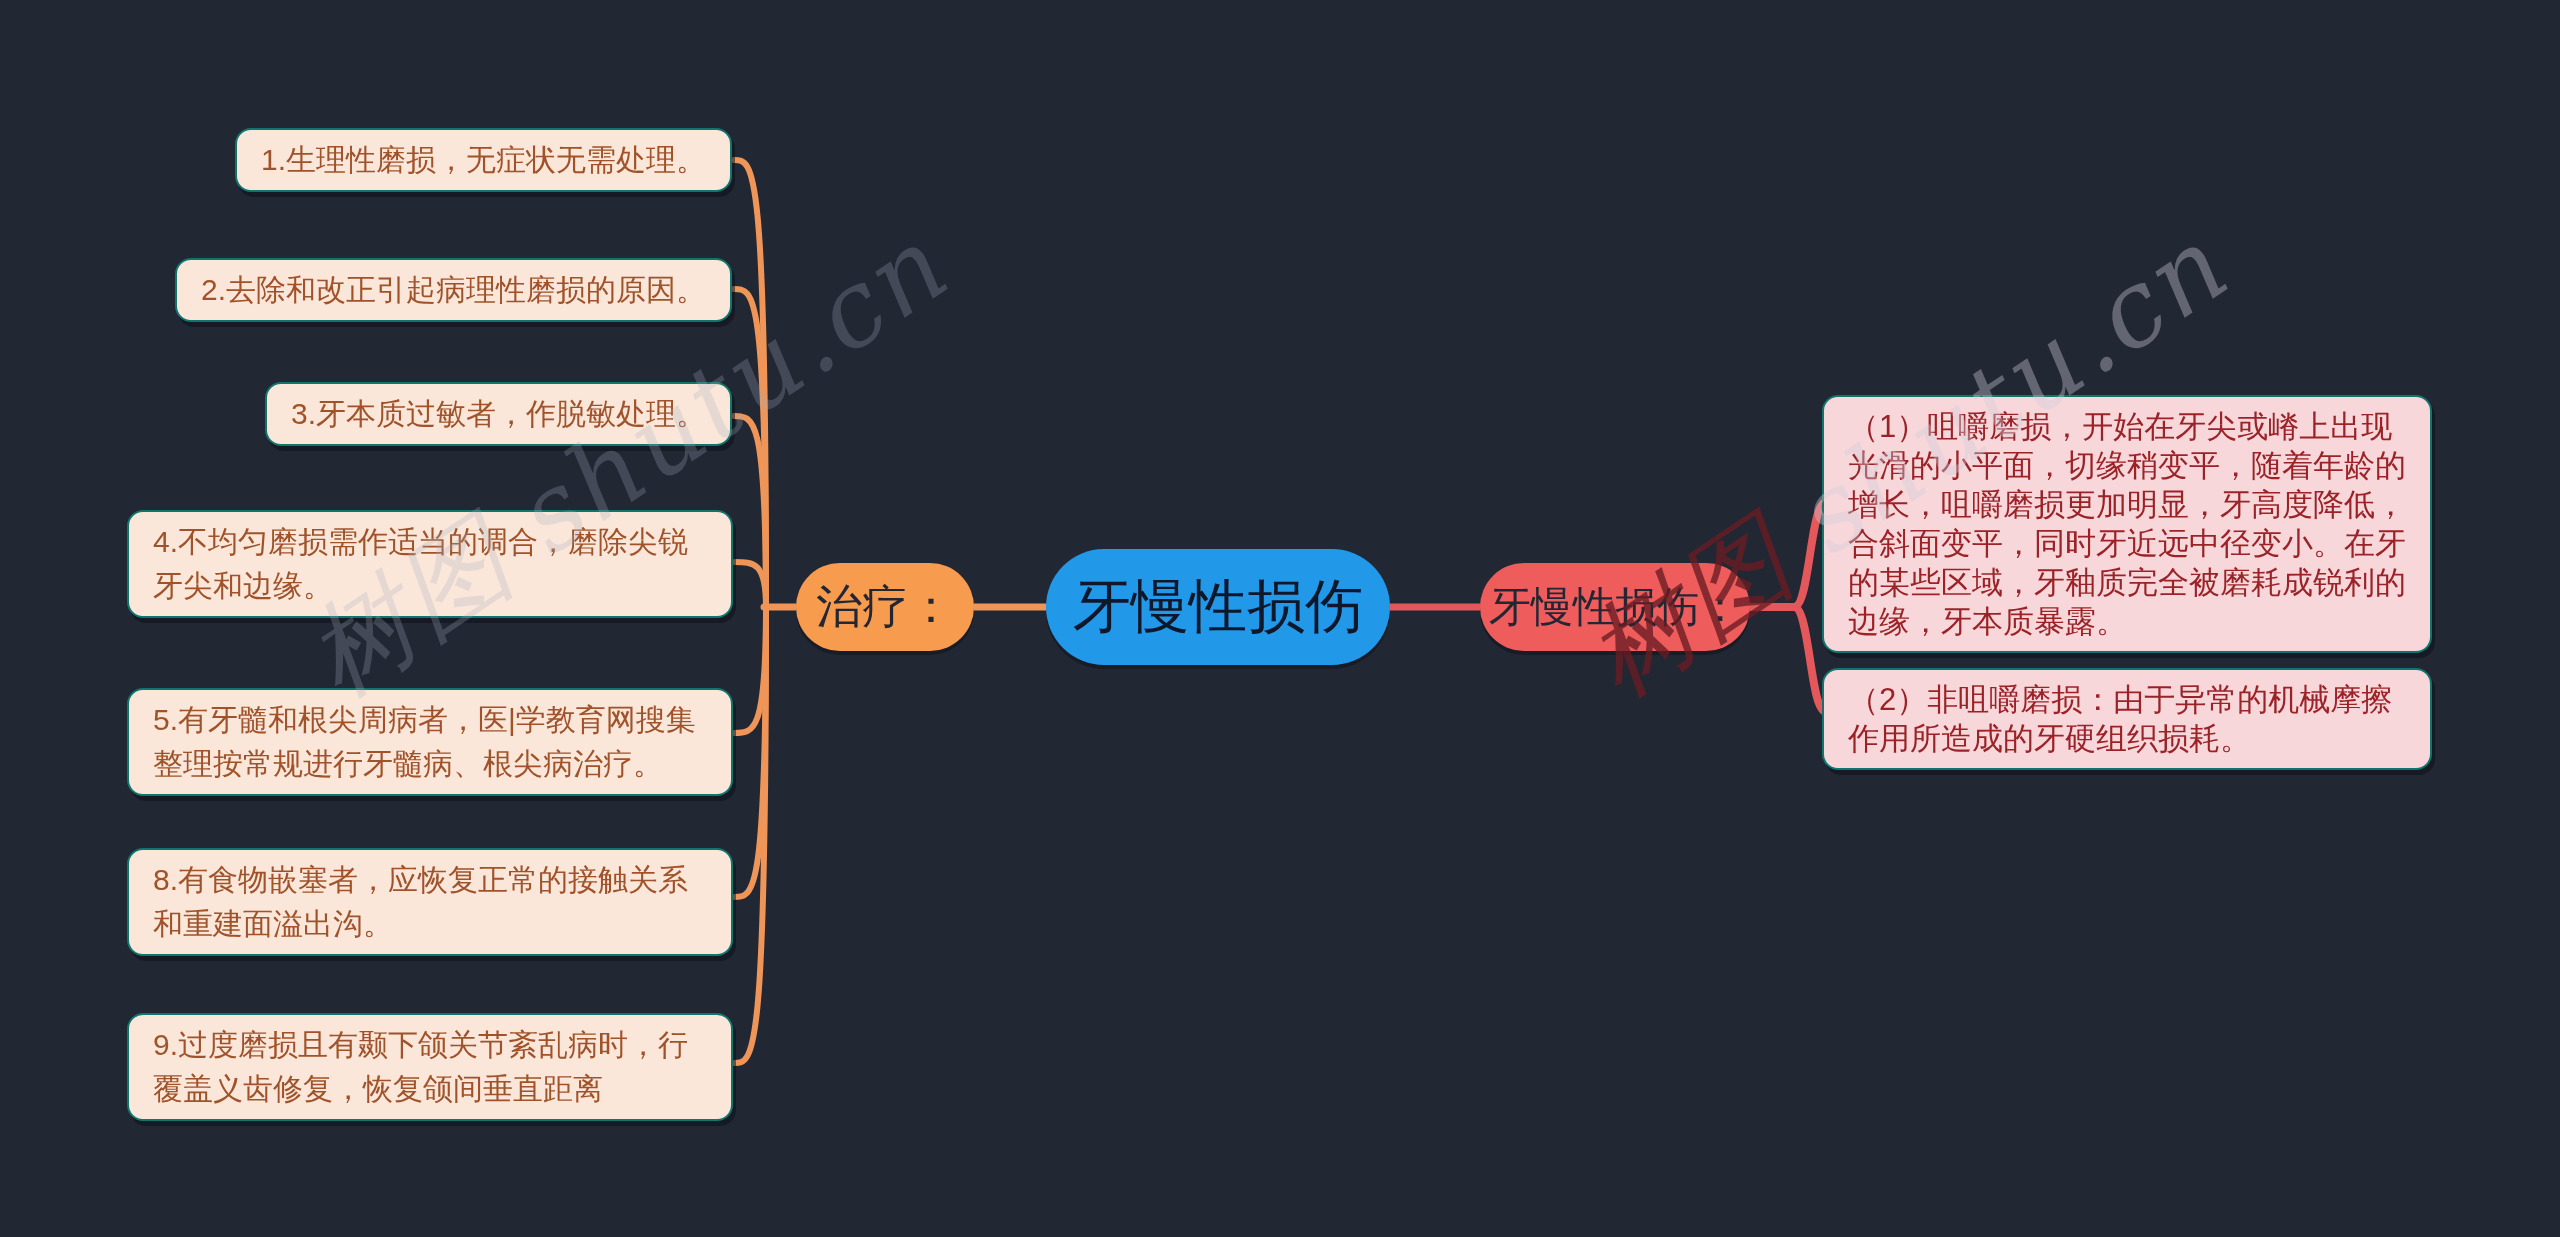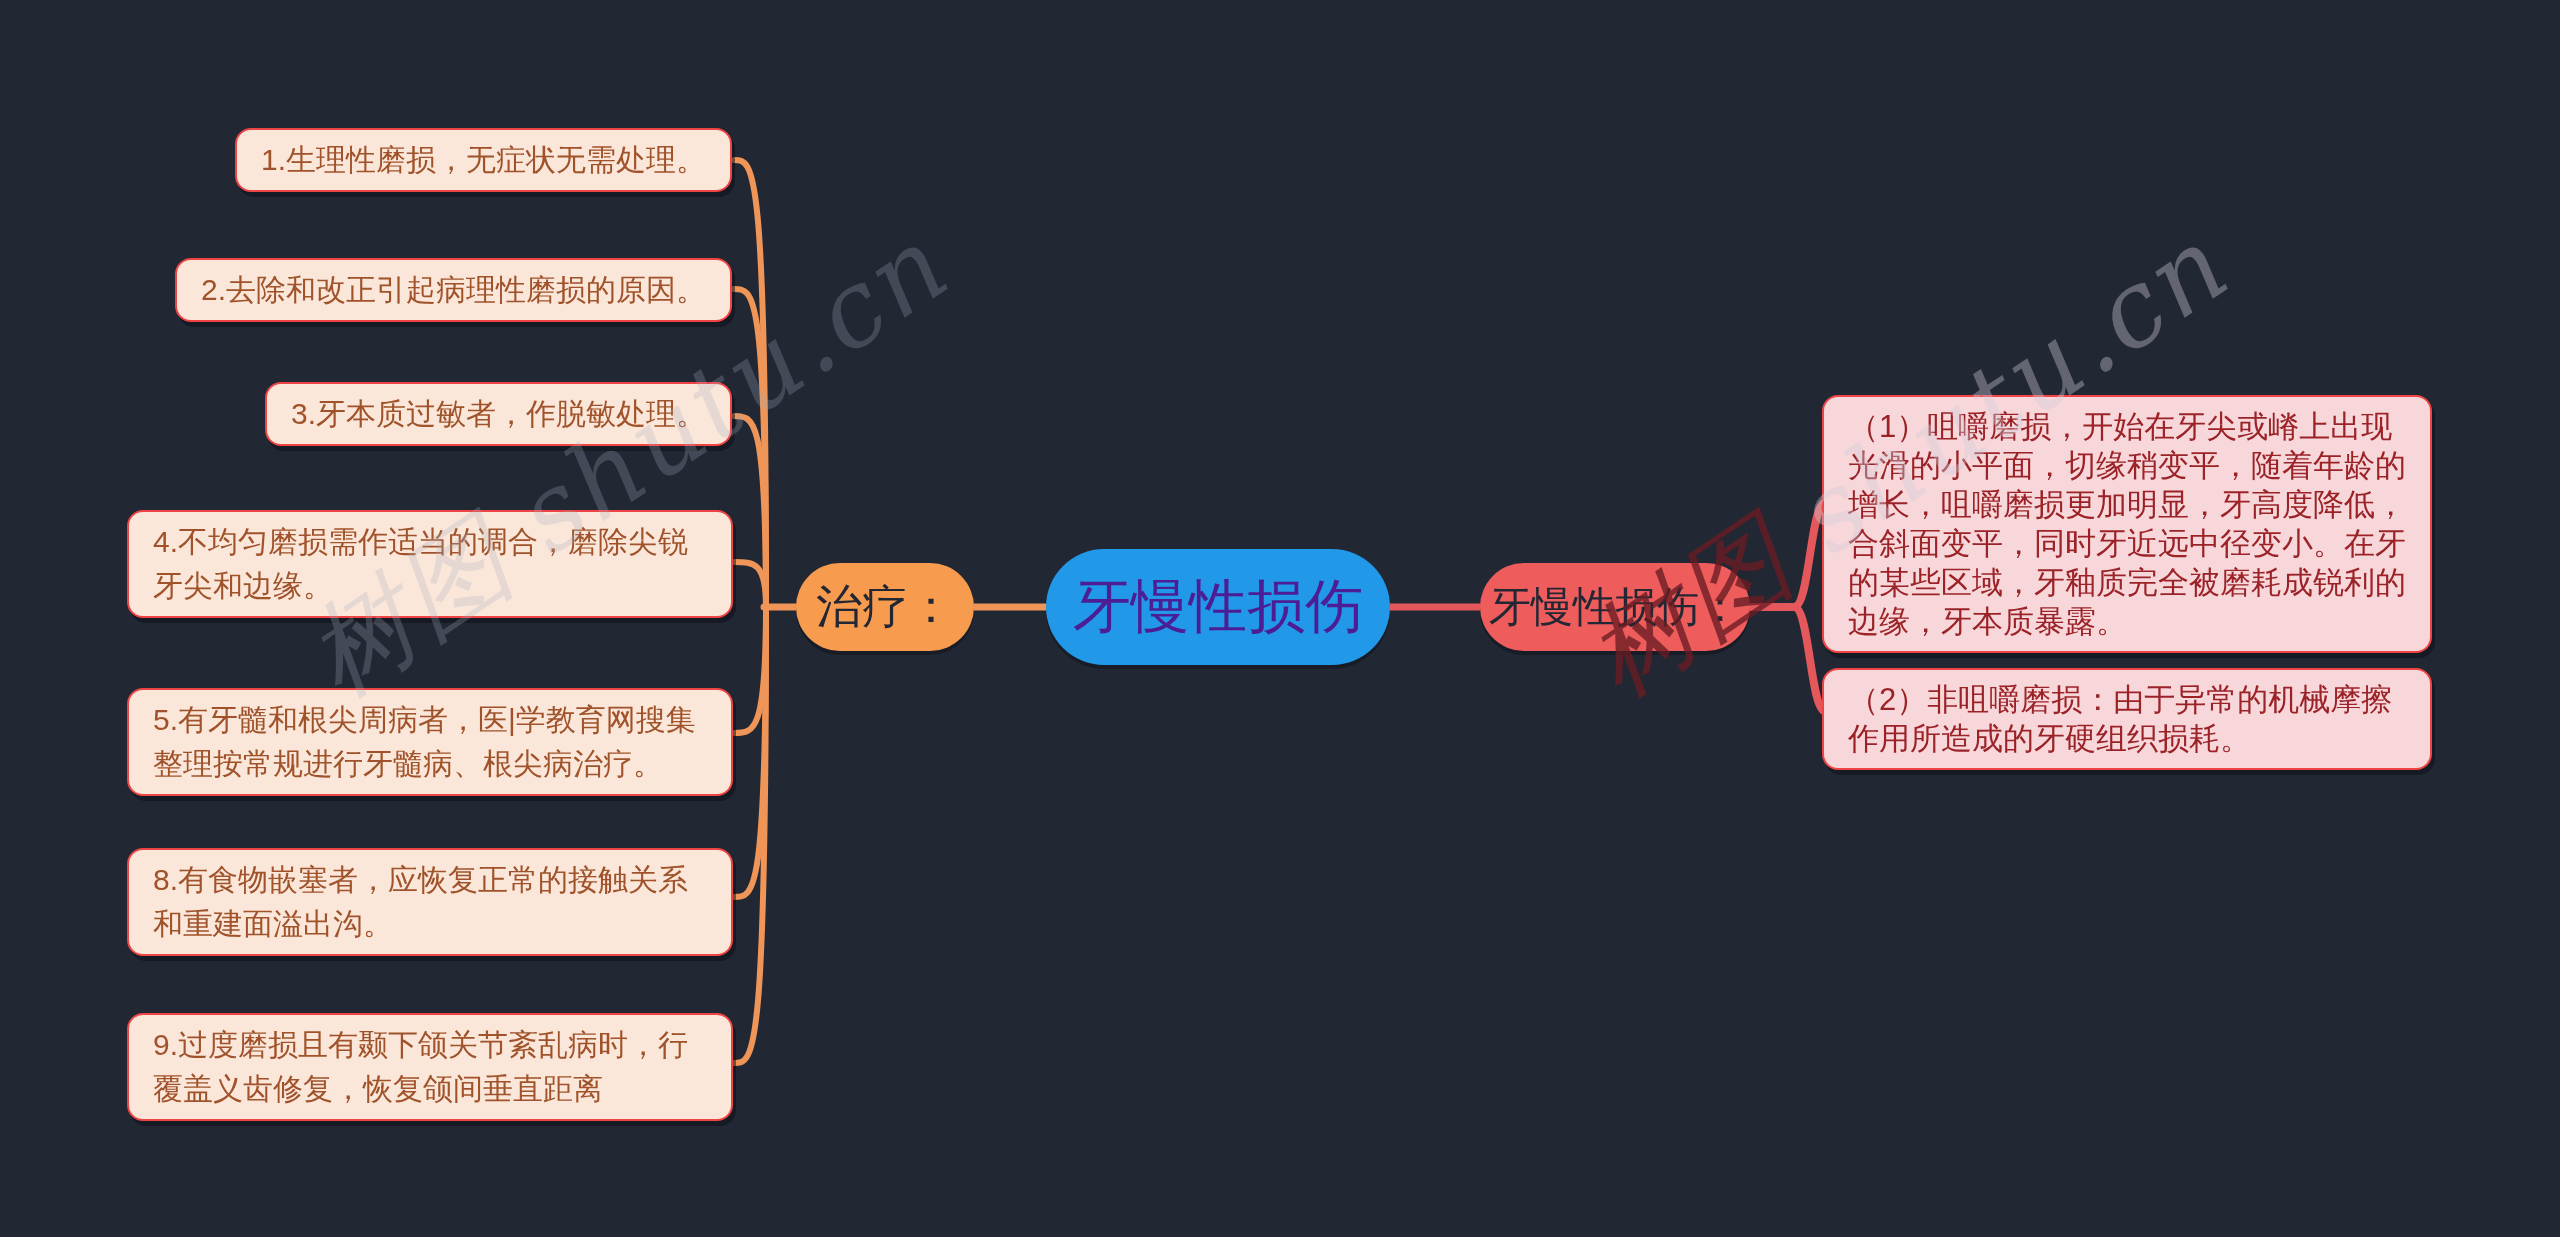--- a/index.html
+++ b/index.html
@@ -4,21 +4,21 @@
 <style>
   html,body{margin:0;padding:0;background:#222734;}
   .canvas{
     position:relative;width:2560px;height:1237px;background:#222734;
     overflow:hidden;font-family:"Liberation Sans","DejaVu Sans",sans-serif;
   }
   .connectors{position:absolute;left:0;top:0;z-index:1;}
   
   .leaf{
     position:absolute;z-index:2;box-sizing:border-box;
-    background:#FBE7DA;color:#A0532A;border:2px solid #ef4444;
+    background:#FBE7DA;color:#A0532A;border:2px solid #0f766e;
     border-radius:16px;padding:8px 24px;font-size:30px;line-height:44px;
     box-shadow:3px 5px 0 rgba(13,16,24,0.55);
   }
   .leaf.single{white-space:nowrap;right:1828px;}
   .leaf.wide{left:127px;width:606px;}
   .l1{top:128px;}
   .l2{top:258px;}
   .l3{top:382px;}
   .l4{top:510px;}
   .l5{top:688px;}
@@ -34,21 +34,21 @@
   .node{
     position:absolute;z-index:3;display:flex;align-items:center;justify-content:center;
     box-sizing:border-box;box-shadow:0 4px 0 rgba(13,16,24,0.45);
   }
   .node-treatment{
     left:796px;top:563px;width:178px;height:88px;border-radius:44px;
     background:#F79B4E;color:#232734;font-size:46px;
   }
   .node-center{
     left:1046px;top:549px;width:344px;height:116px;border-radius:58px;
-    background:#2298E9;color:#4c1d95;font-size:58px;font-weight:500;
+    background:#2298E9;color:#0f172a;font-size:58px;font-weight:500;
   }
   .node-category{
     left:1480px;top:563px;width:270px;height:88px;border-radius:44px;
     background:#EE5C5C;color:#232734;font-size:42px;
   }
   
   .watermark{
     position:absolute;z-index:9;pointer-events:none;white-space:nowrap;
     font-family:"DejaVu Serif","Liberation Serif",serif;font-style:italic;
     font-size:105px;letter-spacing:4px;transform-origin:0 50%;transform:rotate(-34deg);

